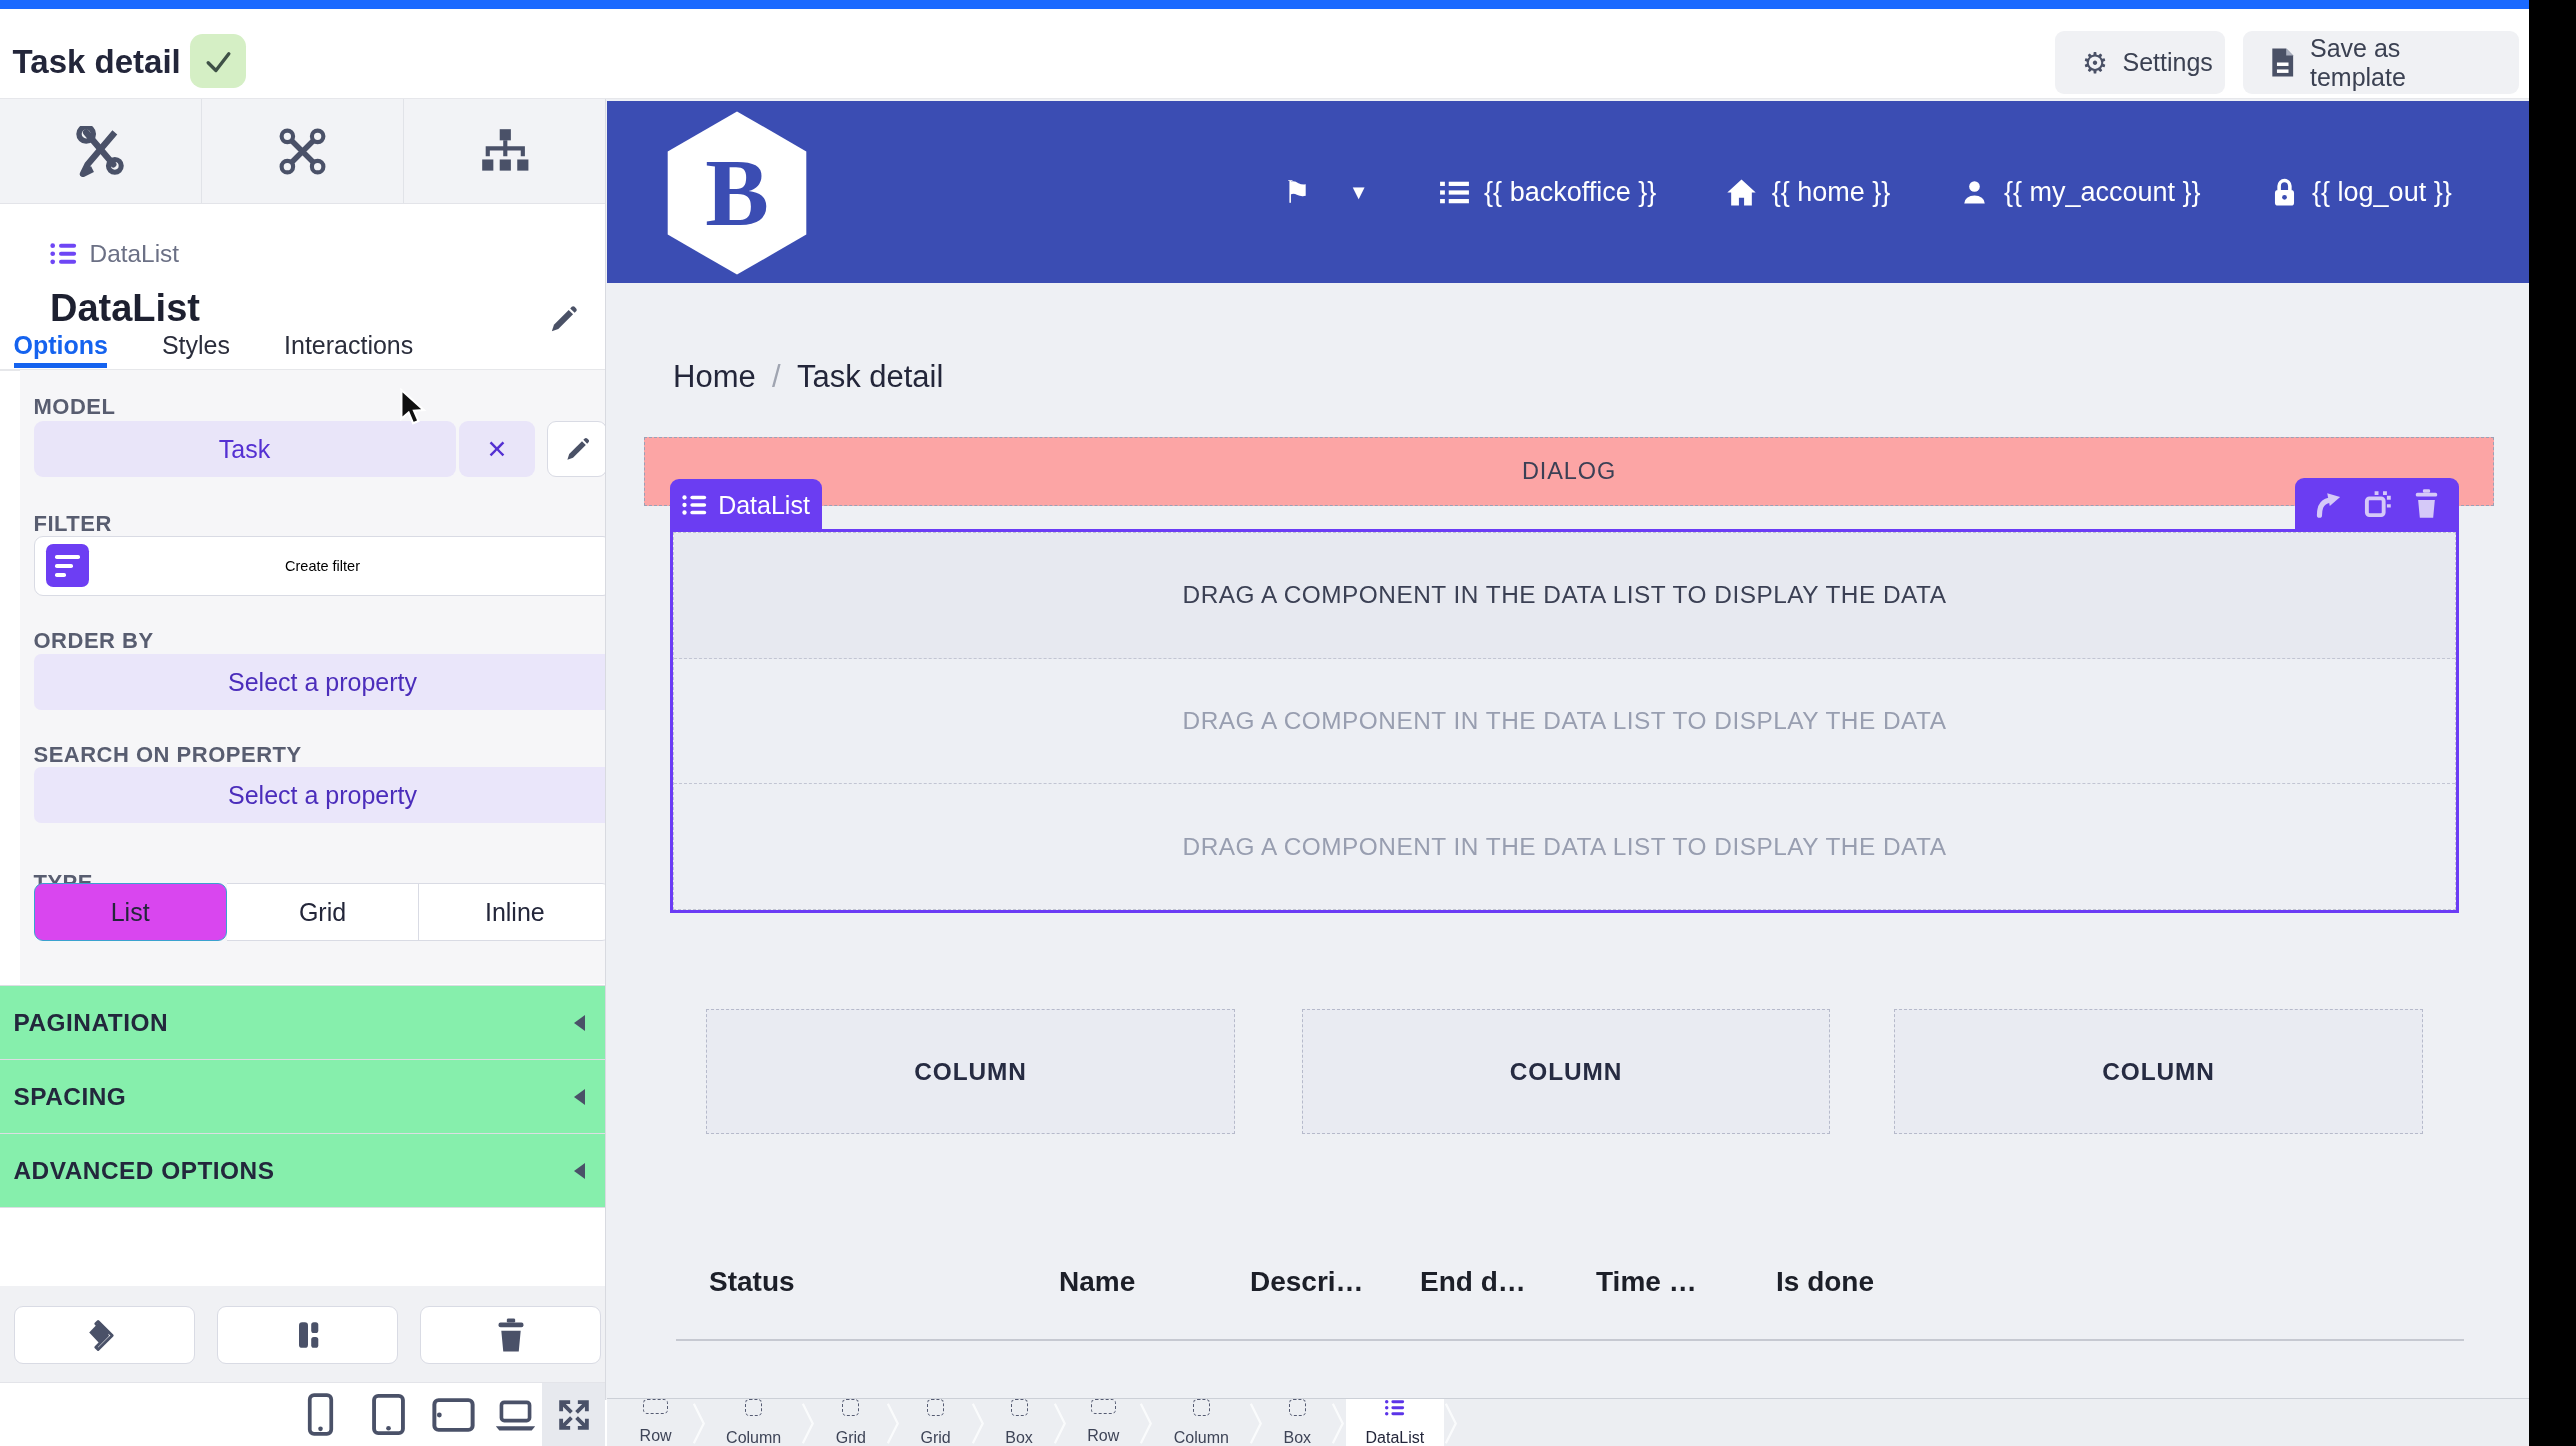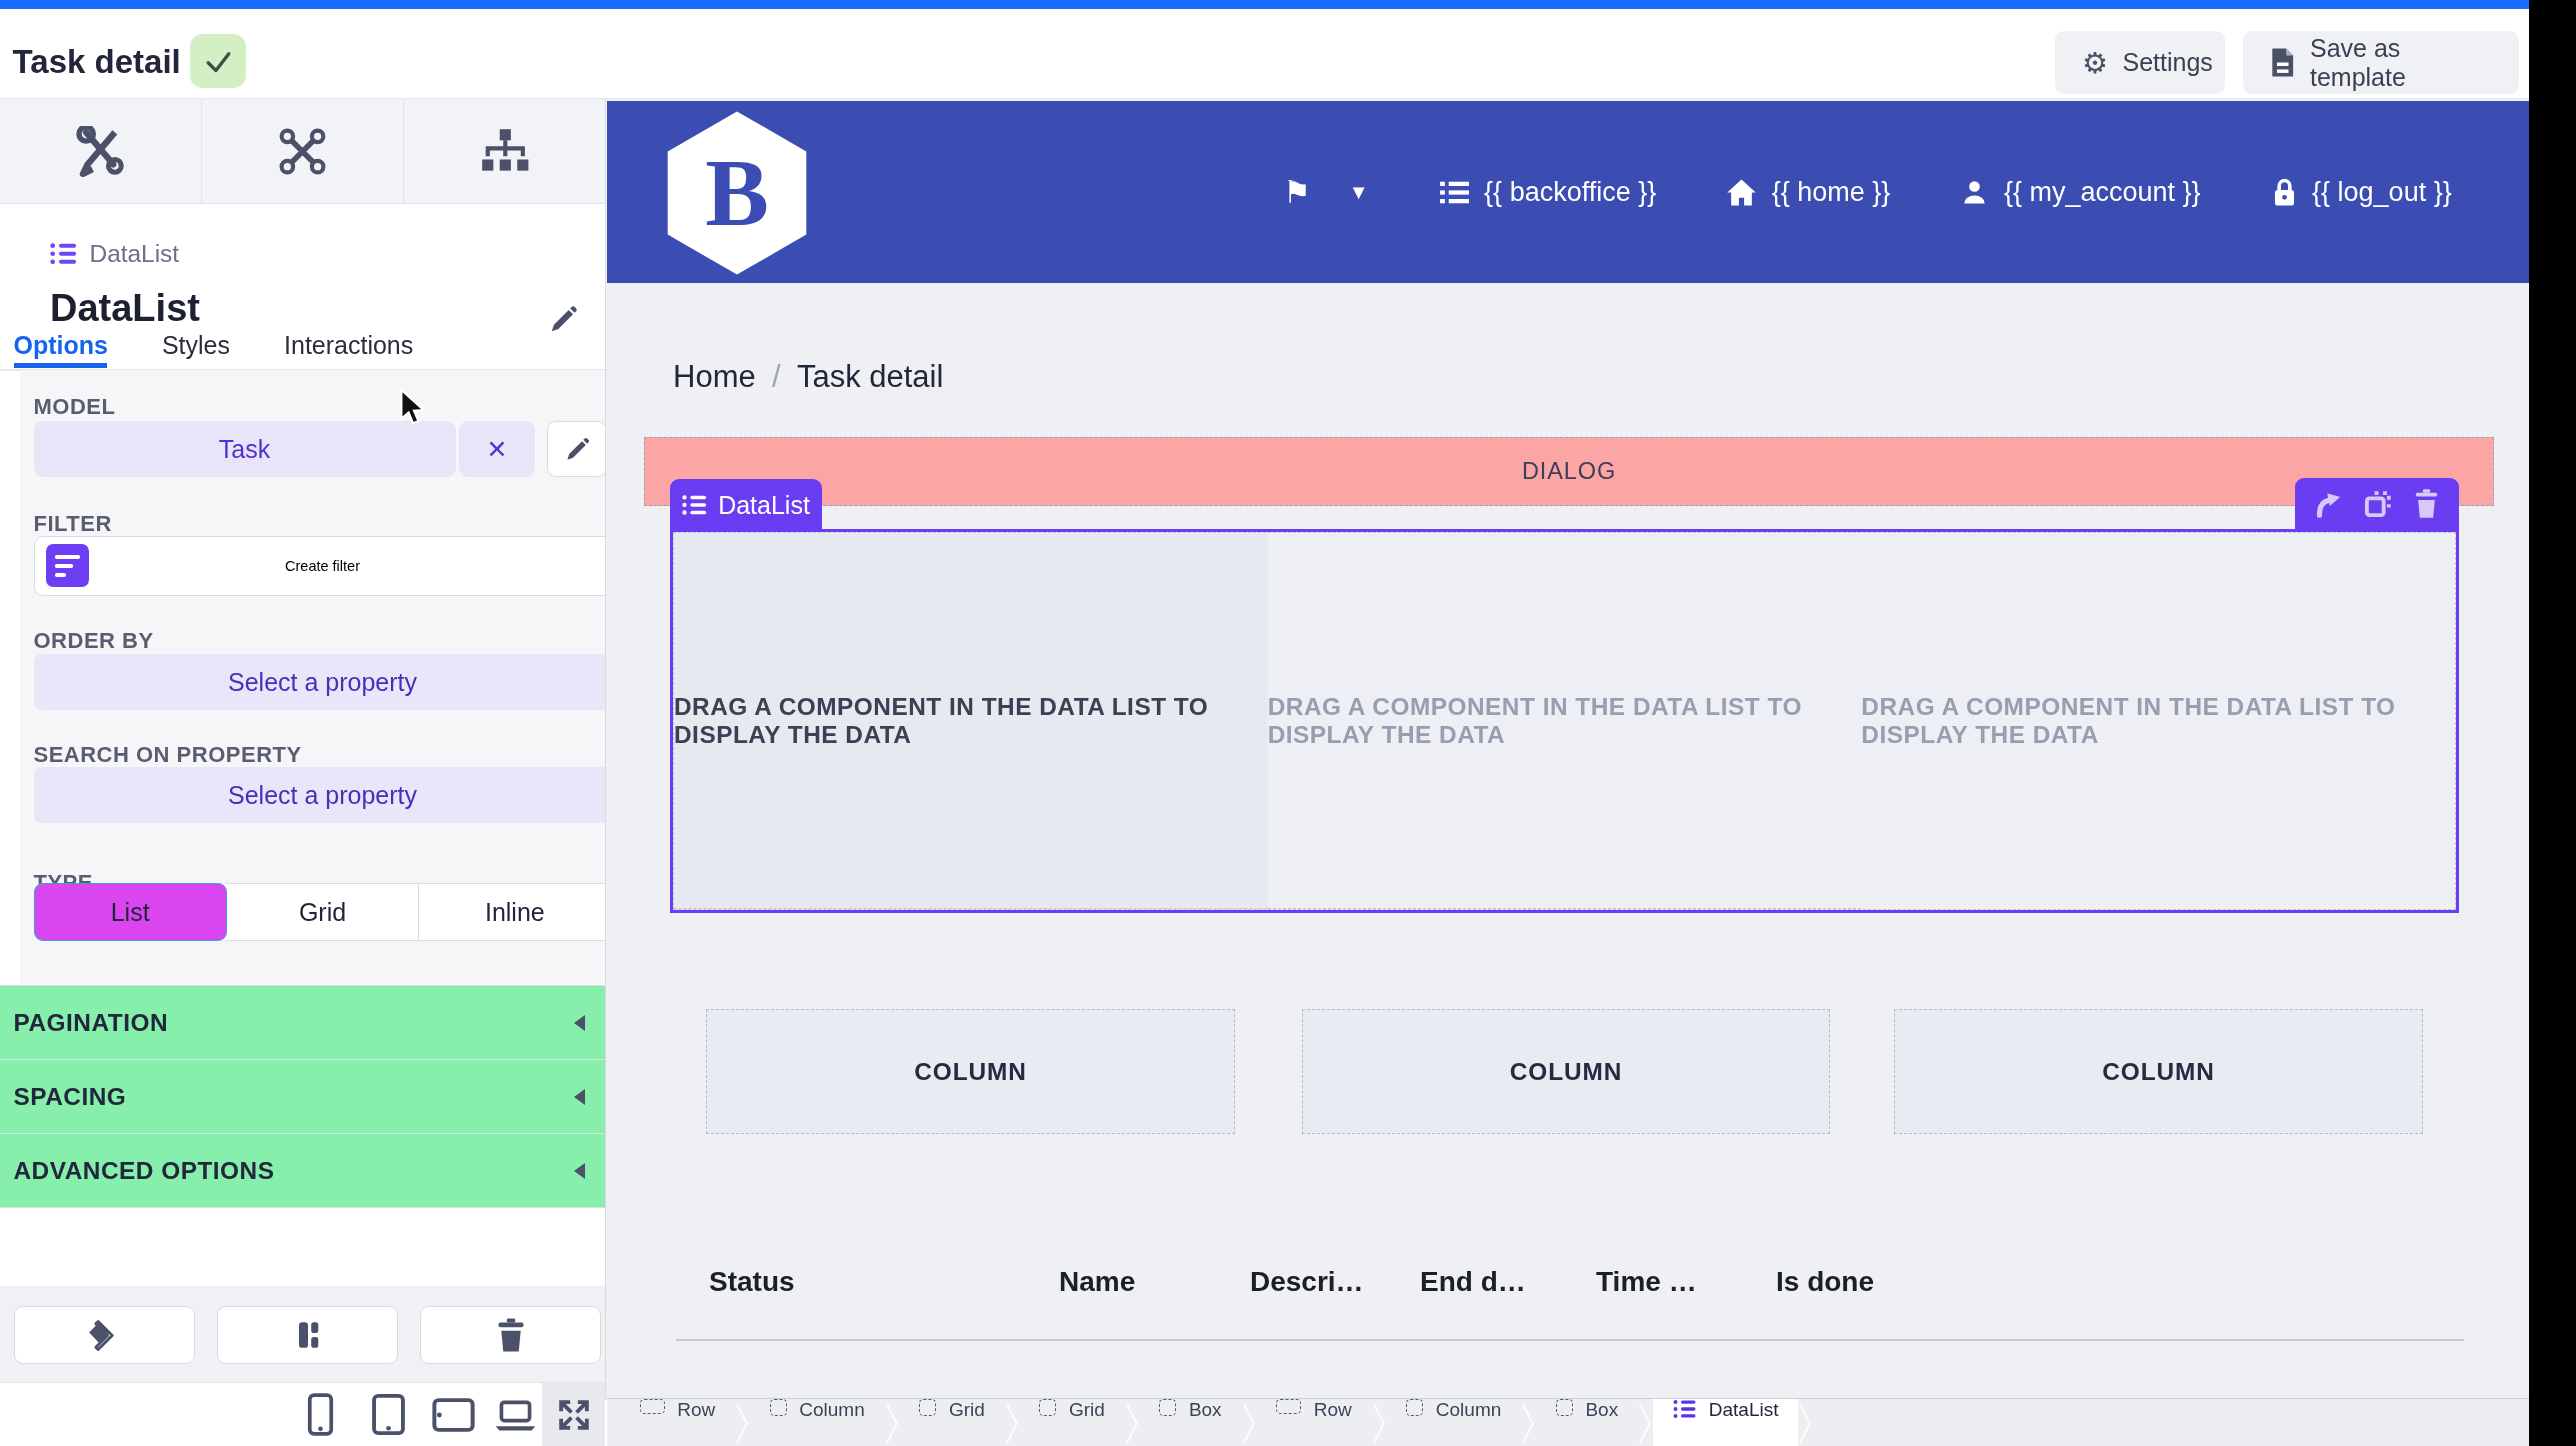--- a/index.html
+++ b/index.html
@@ -56,30 +56,30 @@
   .navbar{left:607px;top:101px;width:1922px;height:182px;background:#3b4db3;}
   .logo{left:660px;top:108px;width:154px;height:170px;}
   .navitems{left:1283px;top:101px;height:182px;display:flex;align-items:center;gap:70px;color:#fff;font-size:27px;}
   .navitem{display:flex;align-items:center;gap:14.5px;white-space:nowrap;}
   .crumbs{left:673px;top:359px;font-size:31px;color:#23263a;display:flex;gap:16.3px;}
   .crumb-sep{color:#a0a5b1;}
   .dialog{left:644px;top:437px;width:1850px;height:69px;background:#fca5a5;border:1.8px dashed #9ba1b6;box-sizing:border-box;display:flex;align-items:center;justify-content:center;font-size:23.5px;color:#3b4055;letter-spacing:0.9px;}
   .dl-tab{left:670px;top:479px;width:152px;height:52px;background:#6b3df2;border-radius:9px 9px 0 0;display:flex;align-items:center;justify-content:center;gap:11px;color:#fff;font-size:25px;}
   .dl-toolbar{left:2295px;top:478px;width:164px;height:51px;background:#6b3df2;border-radius:9px 9px 0 0;display:flex;align-items:center;justify-content:space-evenly;}
   .dl-box{left:670px;top:529px;width:1789px;height:384px;border:3.6px solid #6b3cf5;box-sizing:border-box;}
-  .dl-inner{position:absolute;inset:0;border:1.8px dashed #c2c5d3;display:flex;flex-direction:row;font-weight:bold;}
+  .dl-inner{position:absolute;inset:0;border:1.8px dashed #c2c5d3;display:flex;flex-direction:column;}
   .dl-row{flex:1;display:flex;align-items:center;justify-content:center;font-size:24.4px;letter-spacing:0.5px;border-bottom:1.8px dashed #c2c5d3;}
   .dl-row:last-child{border-bottom:none;}
   .dl-row.first{background:#e7e9f0;color:#3b4054;}
   .dl-row.ghost{background:#edeff4;color:#989eb0;}
   .colbox{position:absolute;top:1009px;height:125px;background:#e9ebf2;border:1.8px dashed #b6bacb;box-sizing:border-box;display:flex;align-items:center;justify-content:center;font-size:24.4px;font-weight:600;color:#262b42;letter-spacing:0.9px;}
   .th{position:absolute;top:1266px;font-size:28px;font-weight:bold;color:#1c1f28;}
   .thline{left:676px;top:1339px;width:1788px;height:1.8px;background:#c6c9d1;}
   .trailbar{left:607px;top:1398px;width:1922px;height:49px;background:#eceef2;border-top:1.8px solid #ccd0d7;box-sizing:border-box;display:flex;align-items:stretch;padding-left:12.6px;}
-  .trail-item{display:flex;align-items:flex-start;gap:12.6px;padding:0 20px;font-size:19px;color:#3e4457;white-space:nowrap;}
+  .trail-item{display:flex;align-items:center;gap:12.6px;padding:0 20px;font-size:16px;color:#3e4457;white-space:nowrap;flex-direction:column;}
   .trail-item.active{background:#fff;color:#23263a;}
   .trail-icon{display:inline-block;border:1.8px dashed #555b72;border-radius:4.5px;box-sizing:border-box;}
   .ti-row{width:25px;height:15.4px;}
   .ti-sq{width:17px;height:17px;}
   .sep-chev{align-self:center;}
 
   .cursor{left:396px;top:388px;}
 </style>
 </head>
 <body>

